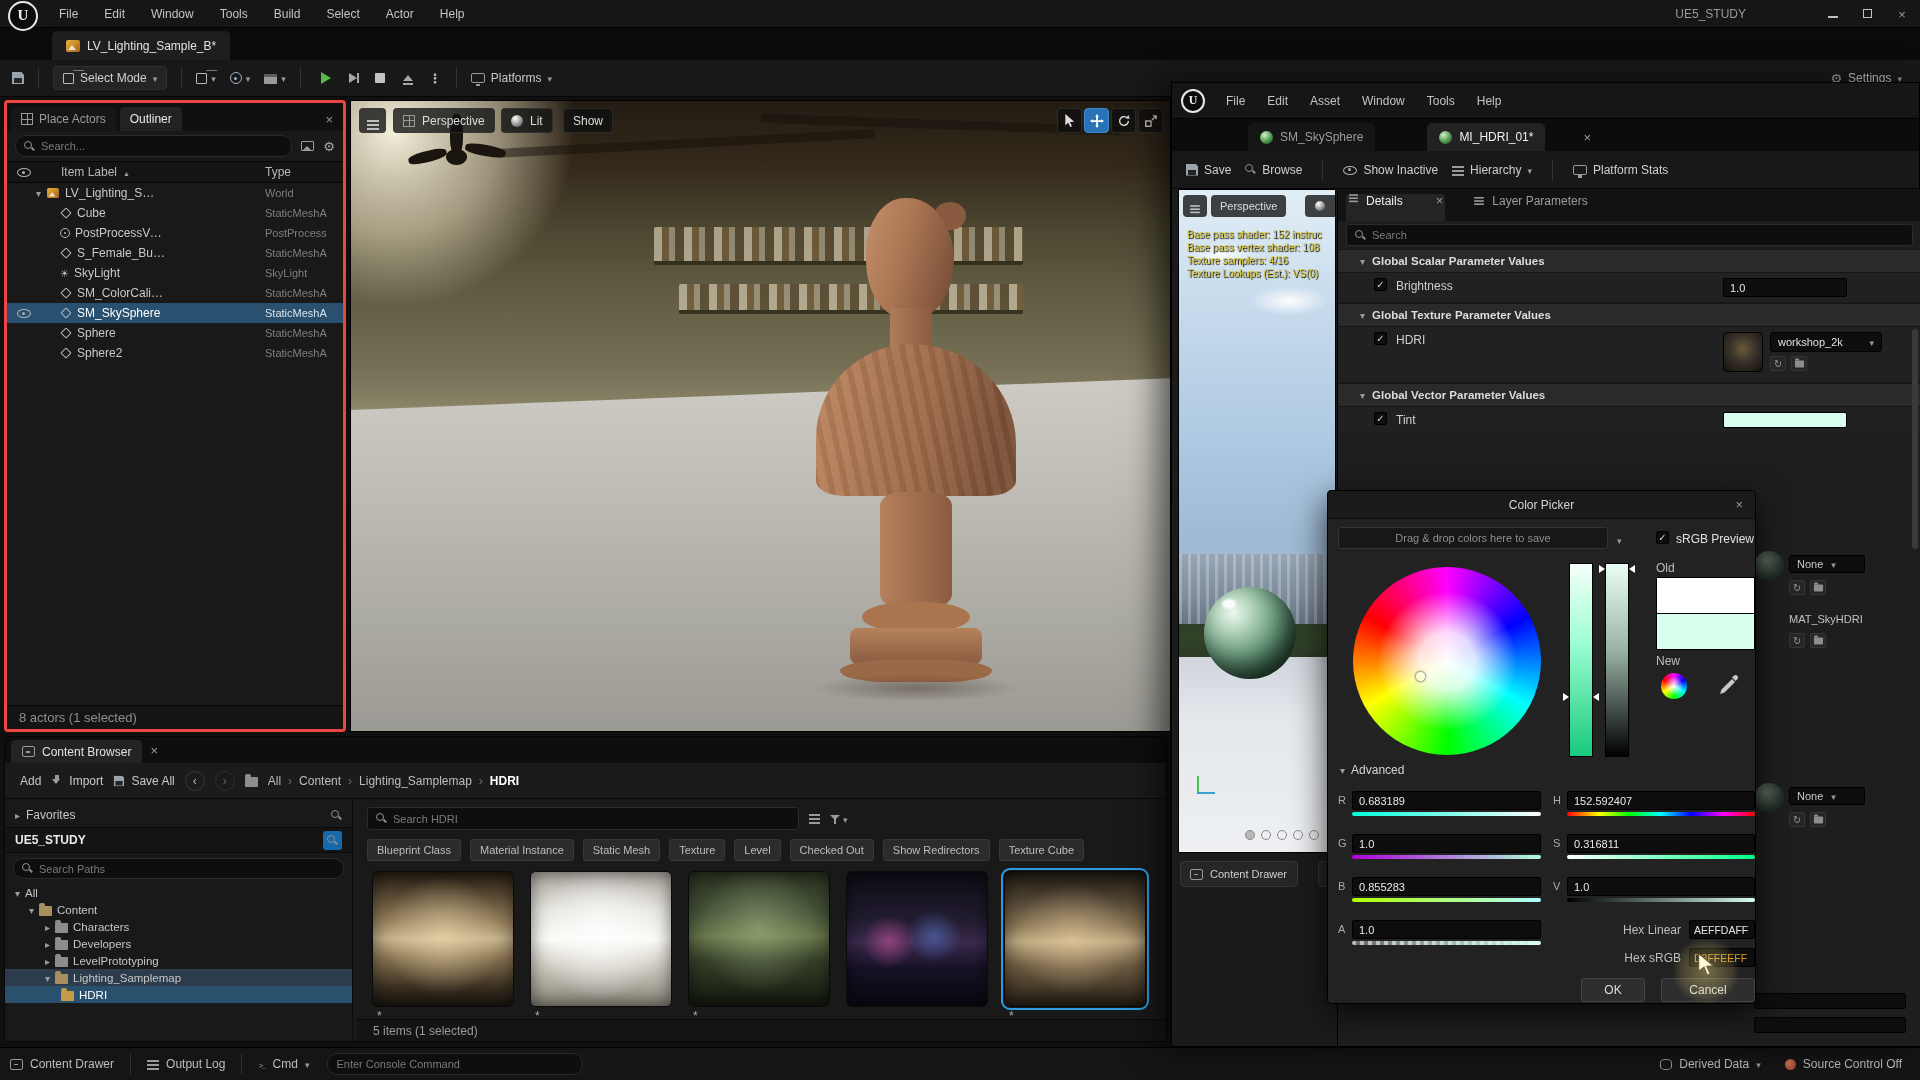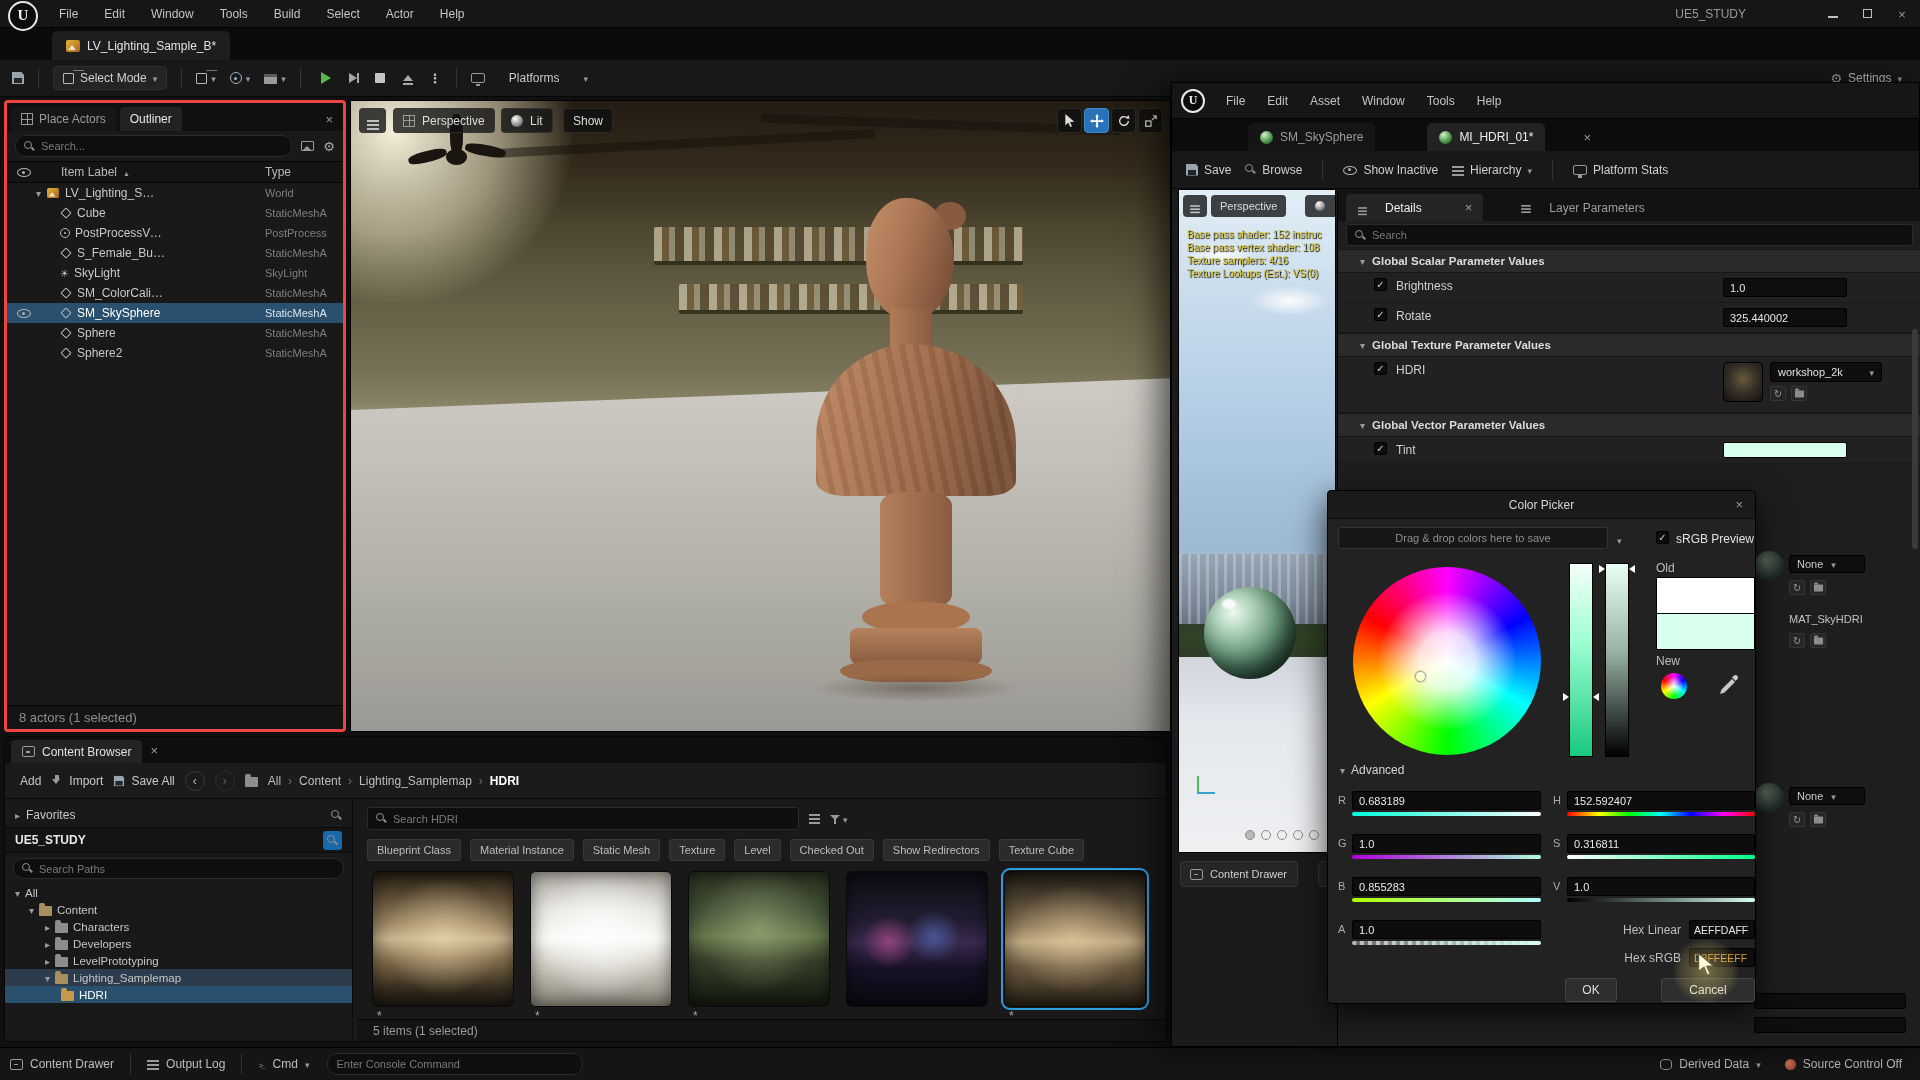--- a/index.html
+++ b/index.html
@@ -159,21 +159,21 @@
 .mp-building2{position:absolute;left:0;right:0;top:55%;height:12%;background:repeating-linear-gradient(90deg,rgba(255,255,255,.25) 0 3px,transparent 3px 9px),linear-gradient(180deg,#97a6b6 0%,#7a8898 60%,#5e6a78 100%)}
 .mp-trees{position:absolute;left:0;right:0;top:65.5%;height:5%;background:radial-gradient(ellipse at 20% 40%,#324428,transparent 60%),radial-gradient(ellipse at 60% 40%,#2c3c24,transparent 60%),radial-gradient(ellipse at 90% 40%,#364a2a,transparent 60%),#2e3c28}
 .mp-sphere{position:absolute;left:25px;top:397px;width:92px;height:92px;border-radius:50%;background:radial-gradient(circle at 32% 28%,#eef8f0 0%,#b9d9c1 18%,#6a9a7c 46%,#2e523e 74%,#152820 100%);box-shadow:inset -8px -12px 20px rgba(0,0,0,.45)}
 .mp-sphere::after{content:"";position:absolute;left:18px;top:12px;width:14px;height:10px;border-radius:50%;background:rgba(255,255,255,.9);filter:blur(1px)}
 .mp-stats{position:absolute;left:8px;top:38px;color:#d8c53a;font-size:10px;line-height:13px;text-shadow:1px 1px 1px #000;white-space:nowrap}
 .mp-btn{position:absolute;height:22px;background:rgba(16,16,16,.78);border:1px solid rgba(60,60,60,.6);border-radius:4px;display:flex;align-items:center;gap:6px;padding:0 8px;color:#dcdcdc;font-size:11px}
 .mp-shape{width:10px;height:10px;border:1px solid #8a8a8a;border-radius:50%}
 .mw-cd-btn{position:absolute;left:8px;top:778px;width:118px;height:26px;background:#262626;border:1px solid #363636;border-radius:4px;display:flex;align-items:center;gap:7px;padding:0 9px;color:#cfcfcf;font-size:11px}
 .details{position:absolute;left:165px;top:106px;width:584px;bottom:0;background:#1e1e1e;border-left:1px solid #000}
 .dtabs{display:flex;align-items:flex-end;height:32px;background:#121212;padding-left:8px;gap:26px}
-.dtab{height:27px;display:flex;align-items:center;gap:17px;padding:0 11px;border-radius:4px 4px 0 0;color:#9c9c9c}
+.dtab{height:27px;display:flex;gap:7px;padding:0 2px;border-radius:4px 4px 0 0;color:#9c9c9c}
 .dtab.active{background:#242424;color:#eee}
 .dsearch{height:28px;display:flex;align-items:center;padding:3px 8px}
 .pg-hdr{display:flex;align-items:center;height:24px;padding-left:10px;gap:7px;color:#dadada;font-weight:bold}
 .grp{display:flex;align-items:center;height:24px;background:#2a2a2a;border-top:1px solid #151515;border-bottom:1px solid #151515;padding-left:22px;gap:7px;color:#dcdcdc;font-weight:bold;font-size:11.5px}
 .prow{display:flex;align-items:flex-start;background:#212121;border-bottom:1px solid #1a1a1a;padding:5px 74px 5px 36px;gap:9px}
 .prow .plabel{flex:1;color:#cfcfcf;padding-top:1px}
 .pval{width:124px;height:19px;background:#0e0e0e;border:1px solid #000;border-radius:2px;color:#e6e6e6;display:flex;align-items:center;padding:0 6px;font-size:11px;flex:none}
 .combo{height:20px;background:#0e0e0e;border:1px solid #000;border-radius:3px;color:#e0e0e0;display:flex;align-items:center;gap:6px;padding:0 7px;font-size:11px}
 .minibtn{width:16px;height:15px;background:#262626;border:1px solid #363636;border-radius:2px;display:flex;align-items:center;justify-content:center}
 .swatch-mint{width:124px;height:16px;border-radius:2px;background:#d8ffee;border:1px solid #000;flex:none}
@@ -259,21 +259,21 @@
       <i class="ico i-clap"></i>
         <i class="ico chev"></i>
     </div>
     <span class="sep"></span>
     <i class="ico i-play" style="margin-left:6px"></i>
     <i class="ico i-skip" style="margin-left:10px"></i>
     <i class="ico i-stop" style="margin-left:10px"></i>
     <i class="ico i-eject" style="margin-left:10px"></i>
     <i class="ico i-kebab" style="margin-left:8px"></i>
     <span class="sep"></span>
-    <div class="row" style="gap:24px">
+    <div class="row" style="gap:6px">
       <i class="ico i-monitor"></i>
       <span>Platforms</span>
       <i class="ico chev"></i>
     </div>
     <span class="grow"></span>
     <div class="row" style="gap:6px;margin-right:6px">
       <i class="ico i-gear"></i>
       <span>Settings</span>
       <i class="ico chev"></i>
     </div>
@@ -707,25 +707,20 @@
         </div>
       </div>
       <div class="grp">
         <i class="ico caret-d"></i>
           <span>Global Scalar Parameter Values</span>
       </div>
       <div class="prow">
         <span class="cb on"></span>
         <span class="plabel">Brightness</span>
         <div class="pval">1.0</div>
-      </div>
-      <div class="prow">
-        <span class="cb on"></span>
-        <span class="plabel">Rotate</span>
-        <div class="pval">325.440002</div>
       </div>
       <div class="grp">
         <i class="ico caret-d"></i>
           <span>Global Texture Parameter Values</span>
       </div>
       <div class="prow" style="height:56px">
         <span class="cb on"></span>
         <span class="plabel">HDRI</span>
         <div style="width:198px;flex:none;display:flex;gap:7px;margin-right:-74px">
           <div style="width:40px;height:40px;border-radius:4px;background:radial-gradient(circle at 50% 42%,#6a5a3a 0%,#39322a 45%,#14110c 100%);border:1px solid #000"></div>
@@ -887,21 +882,21 @@
           <span>1.0</span>
         </div>
       <div class="cp-strip strip-v"></div>
     </div>
 
     <span style="position:absolute;left:225px;top:432px;width:128px;text-align:right;color:#bdbdbd">Hex Linear</span>
     <div style="position:absolute;left:361px;top:429px;width:66px;height:19px;background:#0d0d0d;border:1px solid #000;border-radius:2px;color:#e6e6e6;font-size:10.5px;display:flex;align-items:center;padding:0 4px">AEFFDAFF</div>
     <span style="position:absolute;left:225px;top:460px;width:128px;text-align:right;color:#bdbdbd">Hex sRGB</span>
     <div style="position:absolute;left:361px;top:457px;width:66px;height:19px;background:#0d0d0d;border:1px solid #000;border-radius:2px;color:#d49a3a;font-size:10.5px;display:flex;align-items:center;padding:0 4px">D8FFEEFF</div>
 
-    <div class="cp-btn" style="left:237px;width:52px">
+    <div class="cp-btn" style="left:253px;width:64px">
         <span>OK</span>
       </div>
     <div class="cp-btn" style="left:333px;width:94px">
         <span>Cancel</span>
       </div>
   </div>
 
   <div id="cursor">
     <div class="cursor-glow"></div>
     <svg width="20" height="26" viewBox="0 0 15 20">

